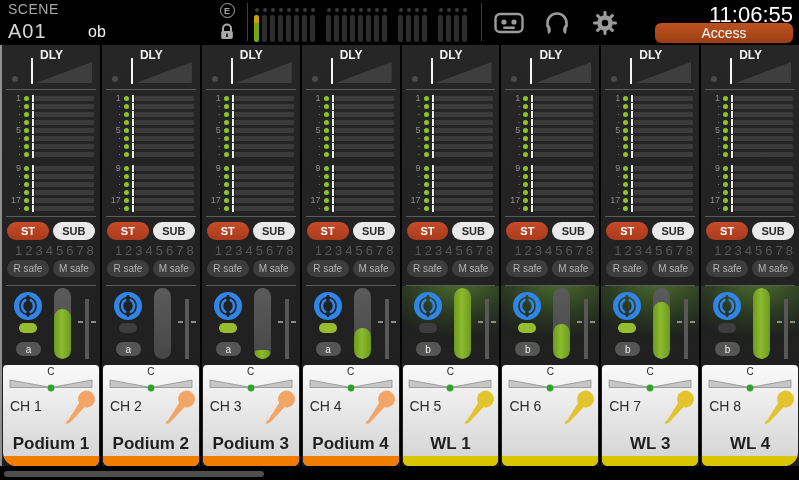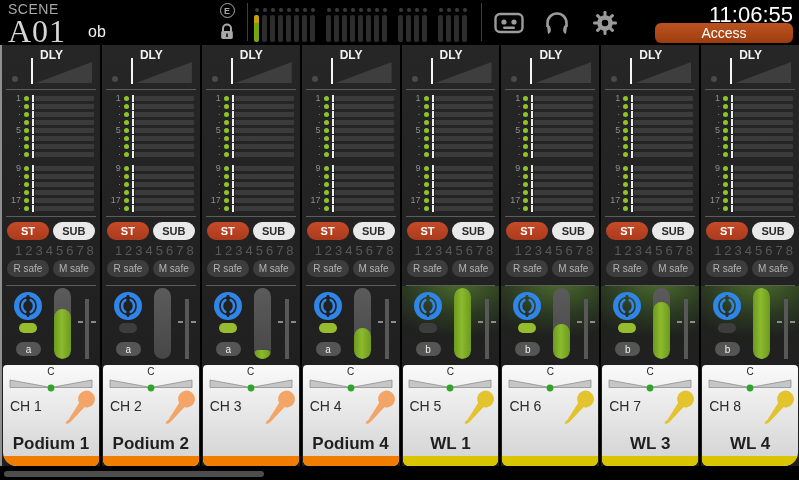--- a/index.html
+++ b/index.html
@@ -4,21 +4,21 @@
 <style>
   * { margin:0; padding:0; box-sizing:border-box; }
   html,body { background:#000; }
   body { font-family:"Liberation Sans", sans-serif; }
   .screen { position:relative; width:799px; height:480px; background:#000; overflow:hidden; }
 
   
   .topbar { position:absolute; top:0; left:0; width:799px; height:45px; background:#000; }
   .scene-block { position:absolute; left:8px; top:1px; cursor:default; }
   .scene-label { font-size:14px; color:#a8a8a8; letter-spacing:.5px; }
-  .scene-number { font-size:32px; color:#d6d6d6; line-height:28px; letter-spacing:1px;font-family:Liberation Serif, serif; }
+  .scene-number { font-size:20px; color:#d6d6d6; line-height:28px; letter-spacing:1px; }
   .scene-title { position:absolute; left:88px; top:3px; color:#f0f0f0; font-size:16px; line-height:19px; white-space:pre; }
   .flag-col { position:absolute; left:218px; top:3px; width:18px; display:flex; flex-direction:column; align-items:center; gap:4px; }
   .e-badge { width:15px; height:15px; border:1.6px solid #a9a9a9; border-radius:50%; color:#a9a9a9; font-size:9px; font-weight:bold; display:flex; align-items:center; justify-content:center; }
   .tb-sep { position:absolute; top:3px; width:1px; height:38px; background:#3e3e3e; }
 
   
   .meter-bridge { position:absolute; left:254px; top:4px; height:38px; display:flex; gap:11px; align-items:flex-end; }
   .meter-group { display:flex; gap:3px; align-items:flex-end; }
   .meter-bar { display:flex; flex-direction:column; align-items:center; }
   .meter-dot { width:4px; height:4px; border-radius:50%; background:#3a3a3a; margin-bottom:3px; }
@@ -698,20 +698,21 @@
           <polygon points="1,3 42,10.5 1,10.5" fill="#c6c6c6" stroke="#8e8e8e" stroke-width="0.8"></polygon>
           <polygon points="83,3 42,10.5 83,10.5" fill="#c6c6c6" stroke="#8e8e8e" stroke-width="0.8"></polygon>
           <circle cx="42" cy="11" r="3.4" fill="#2fa32a"></circle>
         </svg>
       </div>
       <div class="ch-label">CH 3</div>
       <svg class="mic" viewBox="0 0 24 48" fill="currentColor" style="color: rgb(242, 165, 102);">
         <circle cx="12" cy="9.5" r="8.8"></circle>
         <path d="M8.4 17 L15.6 17 L13.6 38 Q13.4 42.5 10.4 43 Q9 41 10.4 38 Z"></path>
       </svg>
+      <div class="ch-name">Podium 3</div>
       <div class="stripe" style="background: rgb(240, 125, 0);"></div>
     </div>
   </div>
 
   <div class="strip">
     <div class="dly">
       <div class="dly-label">DLY</div>
       <div class="dly-dot"></div>
       <div class="dly-line"></div>
       <div class="dly-wedge"></div>

